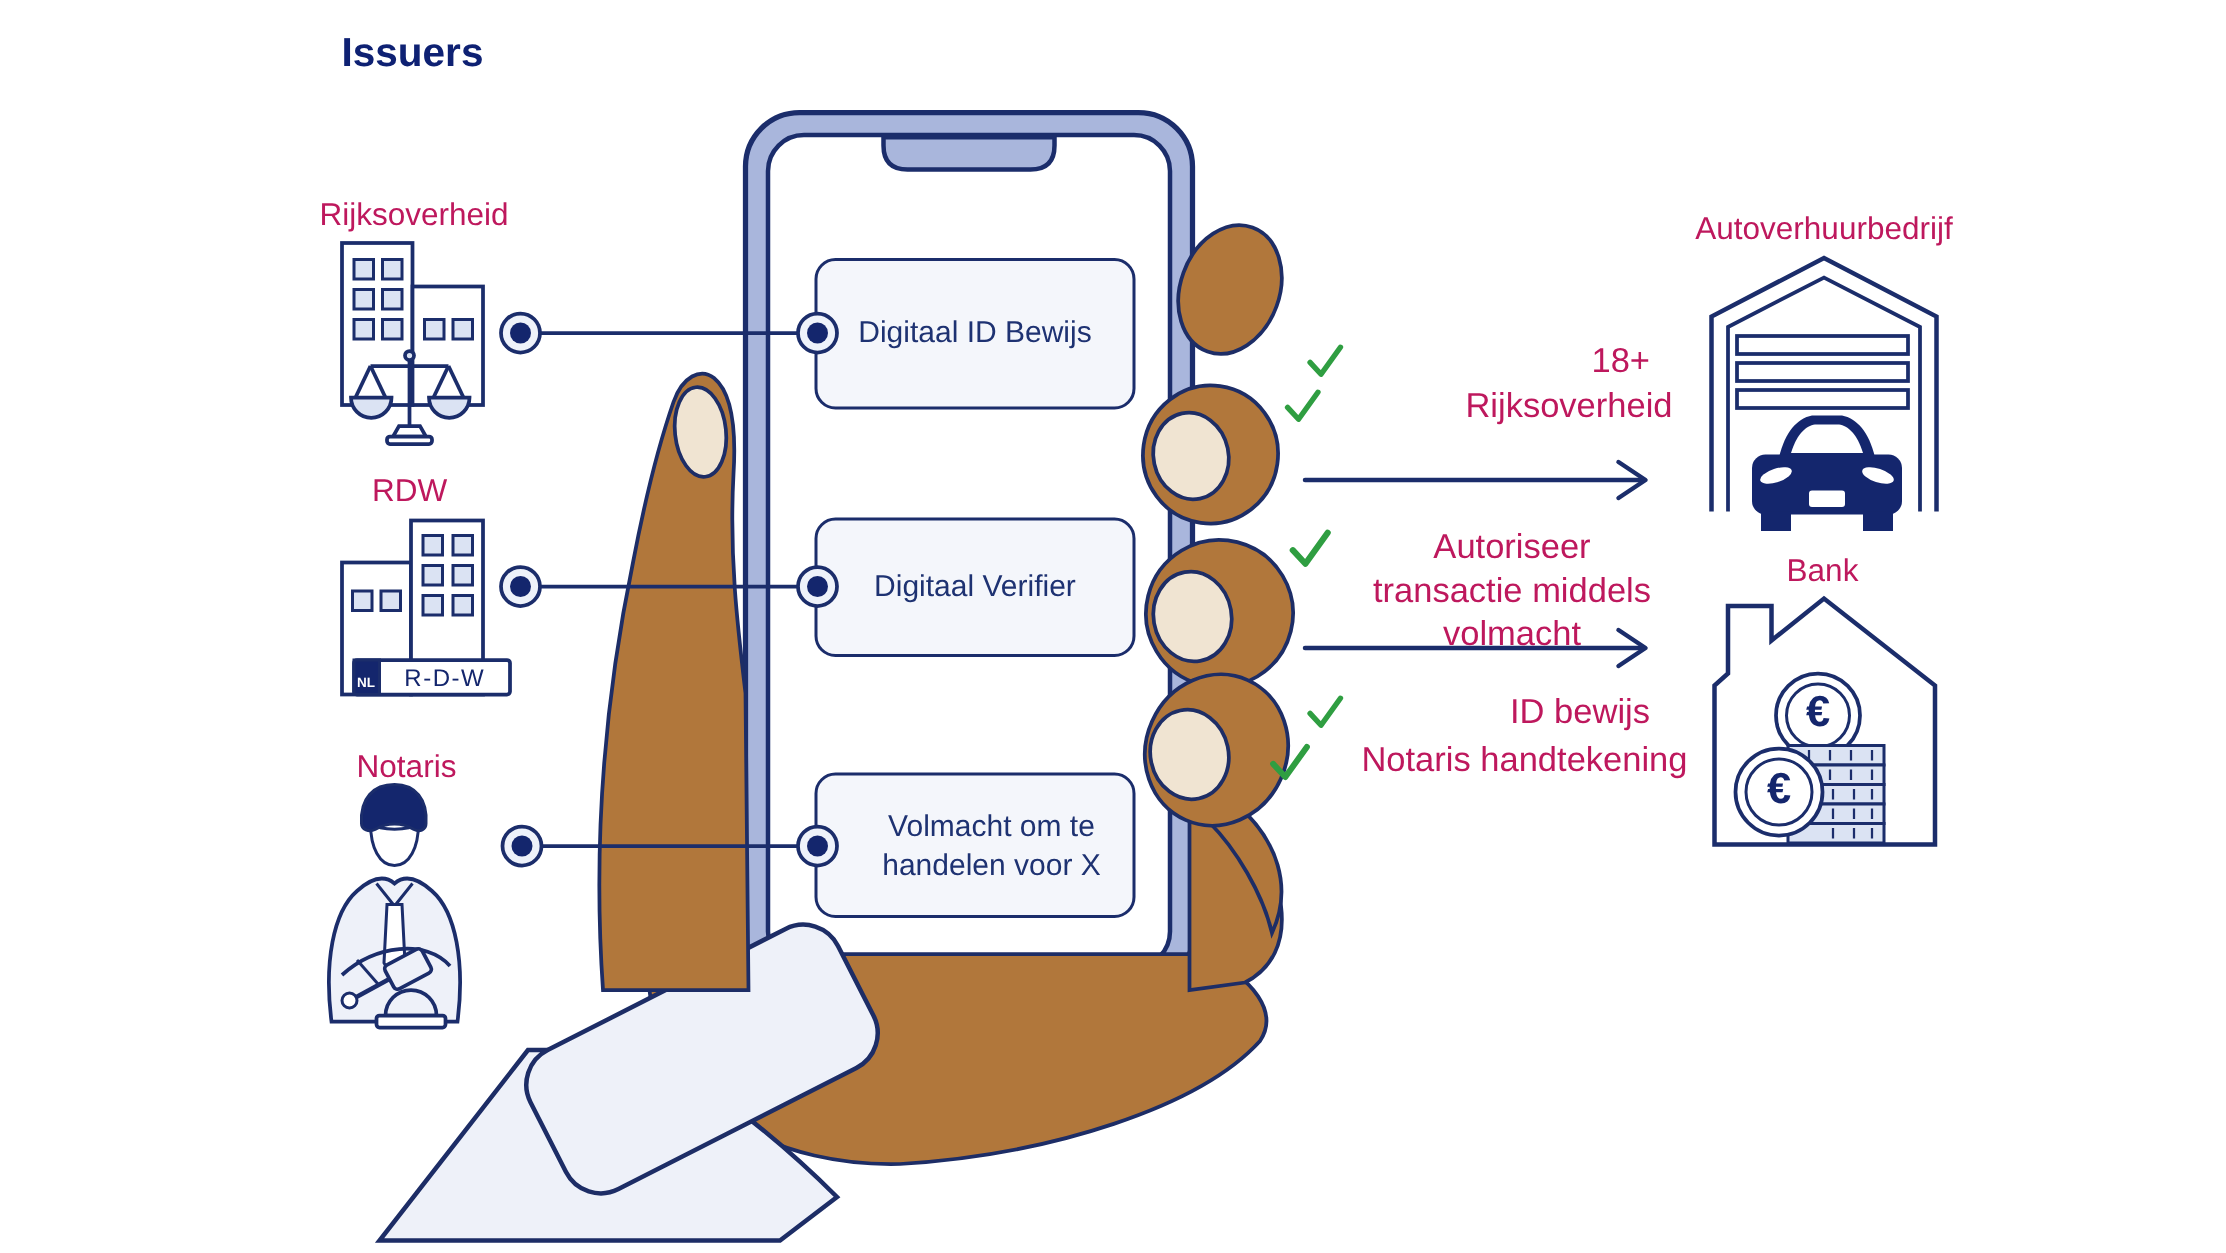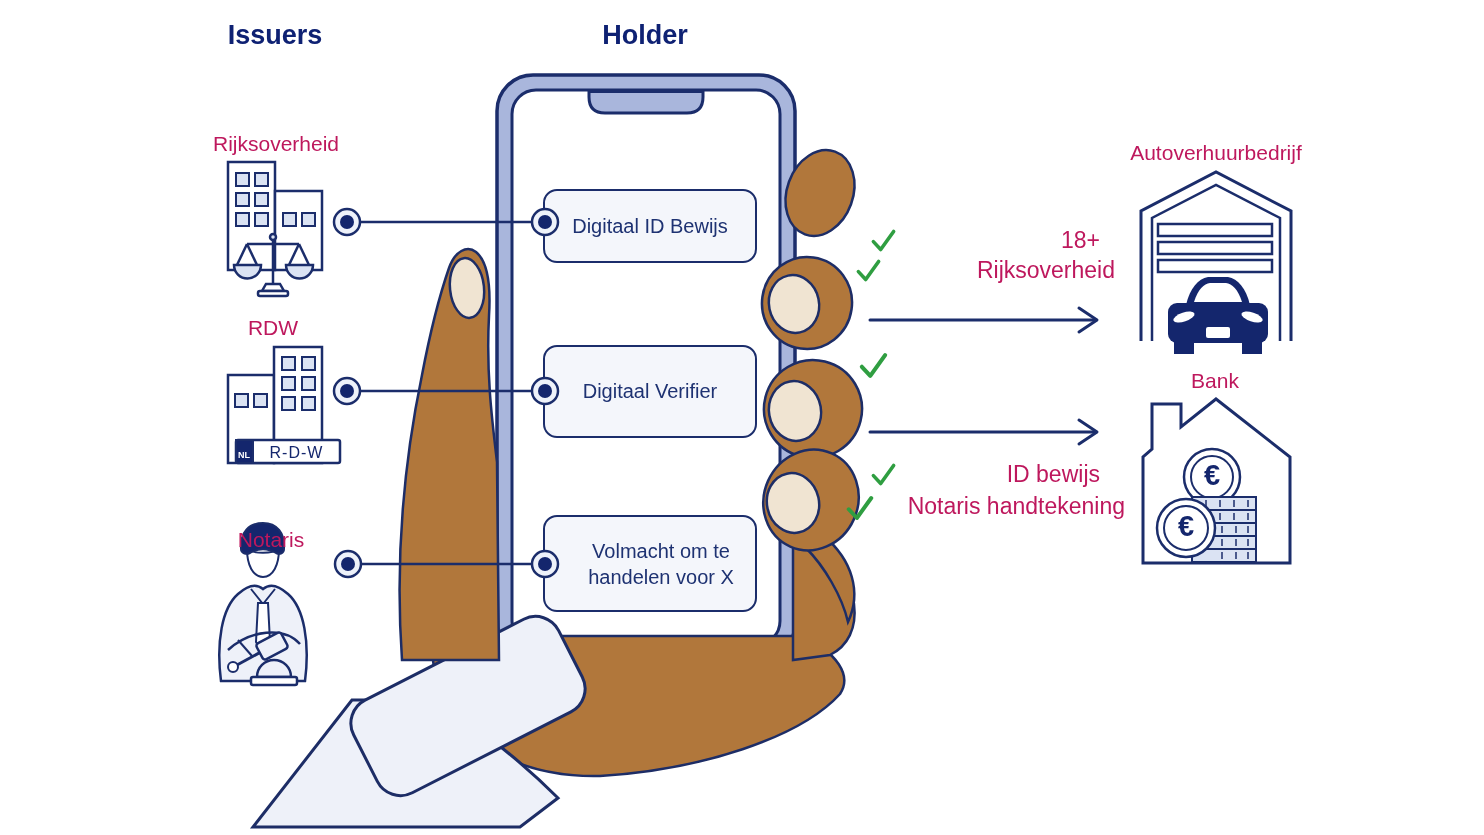--- a/index.html
+++ b/index.html
@@ -206,30 +206,29 @@
           <circle cx="545" cy="222" r="7"></circle>
         <circle cx="347" cy="391" r="7"></circle>
           <circle cx="545" cy="391" r="7"></circle>
         <circle cx="348" cy="564" r="7"></circle>
           <circle cx="545" cy="564" r="7"></circle>
       </g>
     </g>
   </svg>
 
   <div class="txt hdr" style="left:155px;top:20px">Issuers</div>
-  <div class="txt hdr" style="left:525px;top:20px">Holder</div>
 
   <div class="txt lbl" style="left:176px;top:132px;width:200px">Rijksoverheid</div>
   <div class="txt lbl" style="left:173px;top:316px;width:200px">RDW</div>
-  <div class="txt lbl" style="left:171px;top:528px;width:200px">Notaris</div>
+  <div class="txt lbl" style="left:171px;top:500px;width:200px">Notaris</div>
 
   <div class="plate-txt">R-D-W</div>
   <div class="nl-txt">NL</div>
 
-  <div class="card" style="top:189px;height:74px">
+  <div class="card" style="top:172px;height:101px">
     <span>Digitaal ID Bewijs</span>
   </div>
   <div class="card" style="top:345px;height:93px">
     <span>Digitaal Verifier</span>
   </div>
   <div class="card" style="top:515px;height:97px;justify-content:flex-start;padding-left:31px">
     <span style="width:170px;text-align:center;line-height:1.3">Volmacht om te handelen voor X</span>
   </div>
 
   <div class="txt claim" style="left:870px;top:227px;width:230px">
@@ -239,20 +238,21 @@
       </svg>
   </div>
   <div class="txt claim" style="left:855px;top:257px;width:260px">
     <span>Rijksoverheid</span>
     <svg class="check" viewBox="0 0 24 24">
         <path d="M3,13 L9.5,20 L21,4"></path>
       </svg>
   </div>
 
   <div class="txt claim" style="left:858px;top:350px;width:250px">
+    <span style="width:200px;text-align:center;line-height:1.25">Autoriseer transactie middels volmacht</span>
     <svg class="check" style="width:31px;height:31px" viewBox="0 0 24 24">
         <path d="M3,13 L9.5,20 L21,4"></path>
       </svg>
   </div>
 
   <div class="txt claim" style="left:870px;top:461px;width:230px">
     <span>ID bewijs</span>
     <svg class="check" viewBox="0 0 24 24">
         <path d="M3,13 L9.5,20 L21,4"></path>
       </svg>

